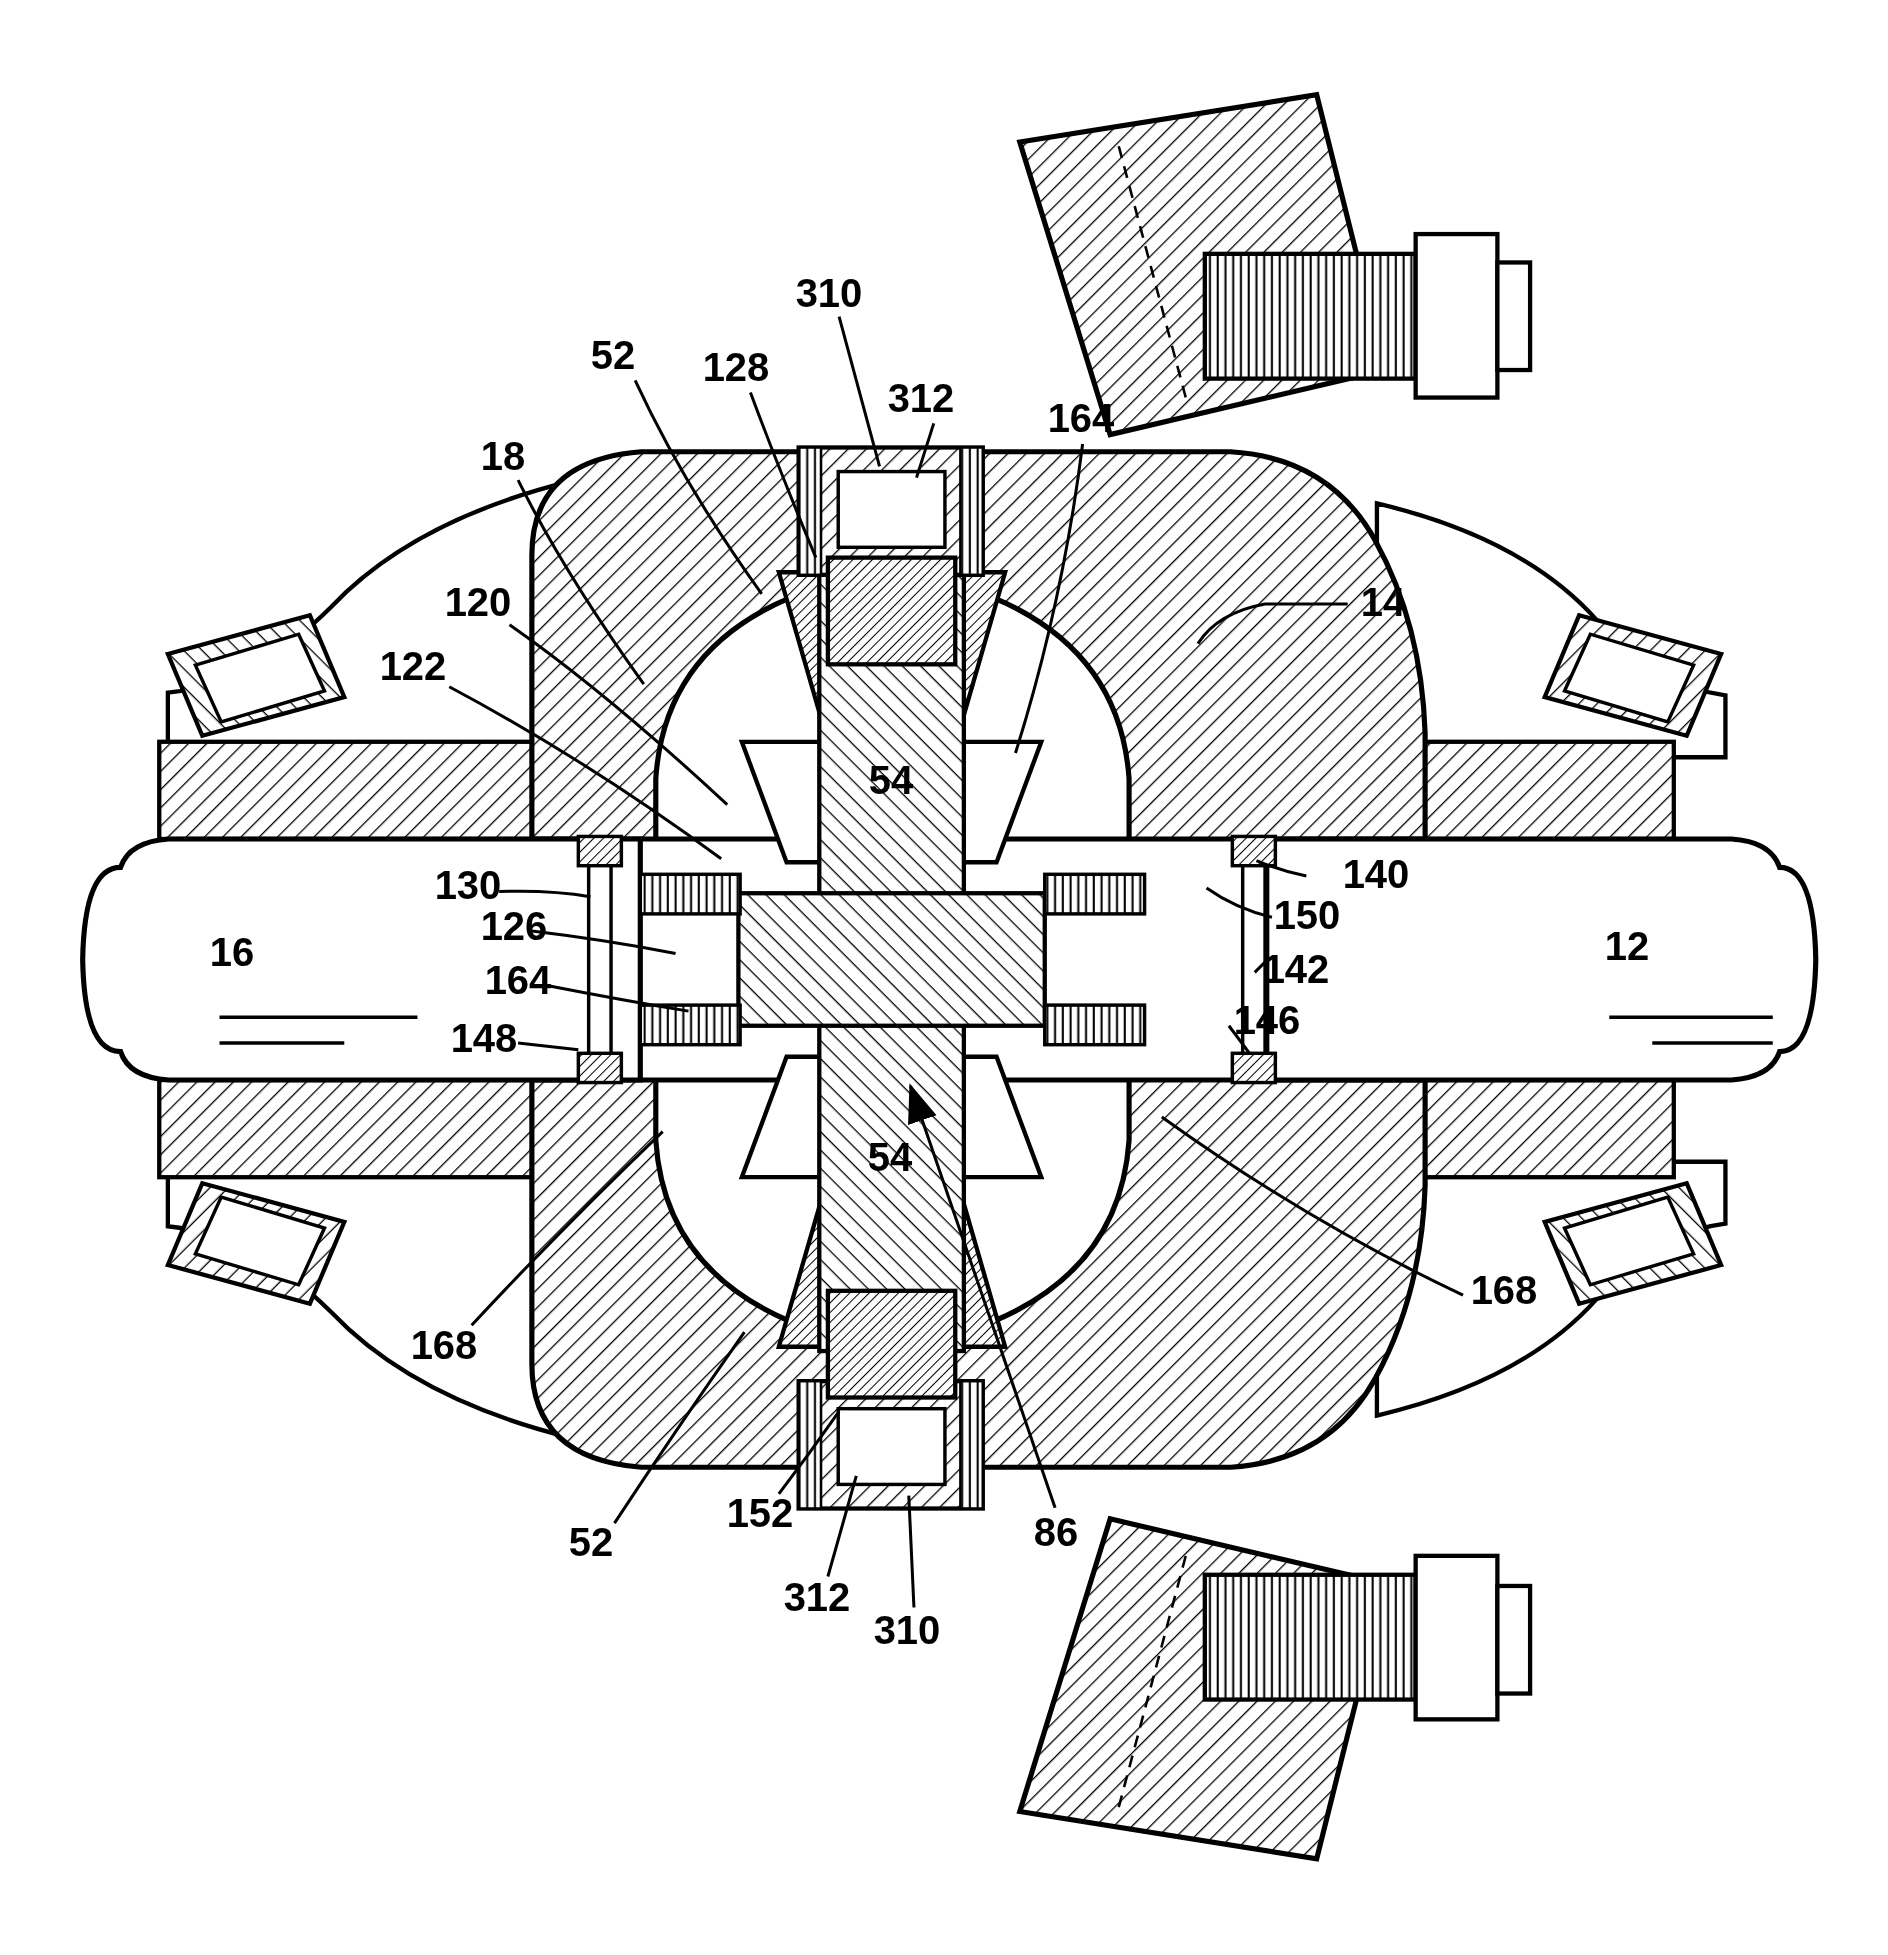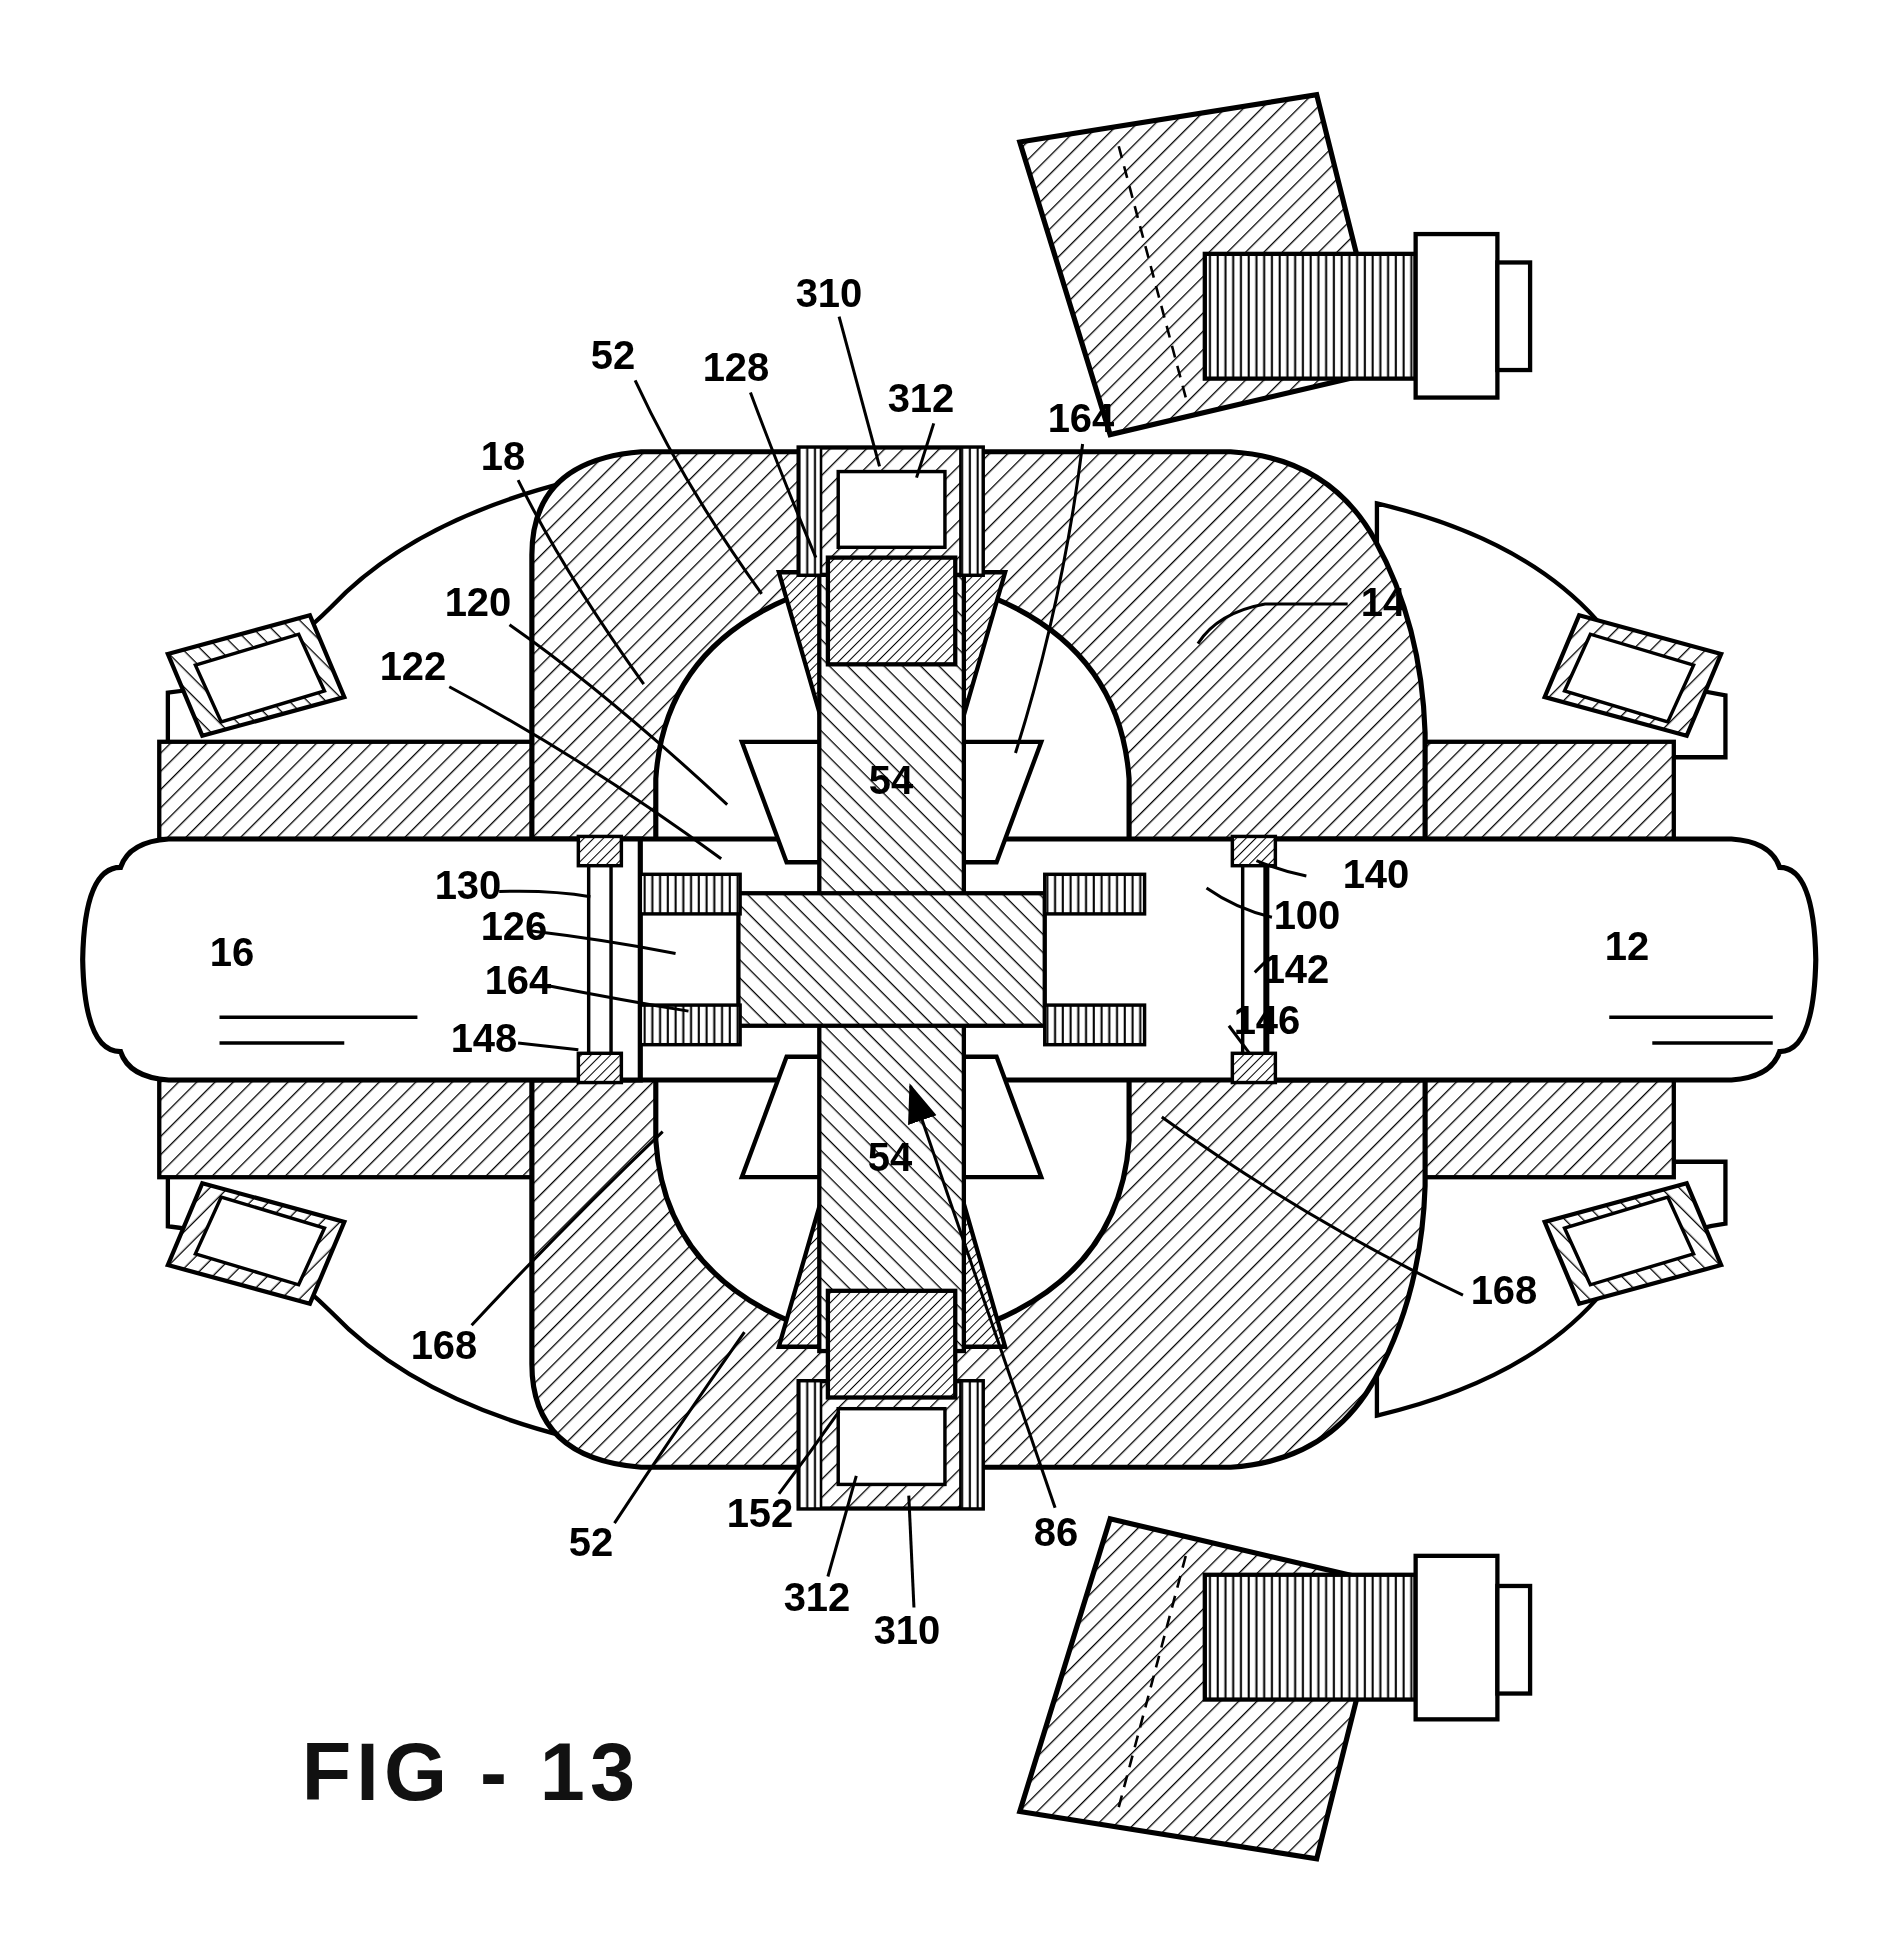--- a/index.html
+++ b/index.html
@@ -189,30 +189,29 @@
 <span class="ref" style="left:503px;top:456px">18</span>
 <span class="ref" style="left:478px;top:602px">120</span>
 <span class="ref" style="left:413px;top:666px">122</span>
 <span class="ref" style="left:1383px;top:602px">14</span>
 <span class="ref u" style="left:891px;top:780px">54</span>
 <span class="ref" style="left:468px;top:885px">130</span>
 <span class="ref" style="left:514px;top:926px">126</span>
 <span class="ref" style="left:518px;top:980px">164</span>
 <span class="ref" style="left:484px;top:1038px">148</span>
 <span class="ref" style="left:1376px;top:874px">140</span>
-<span class="ref" style="left:1307px;top:915px">100</span>
+<span class="ref" style="left:1307px;top:915px">150</span>
 <span class="ref" style="left:1296px;top:969px">142</span>
 <span class="ref" style="left:1267px;top:1020px">146</span>
 <span class="ref u" style="left:232px;top:952px">16</span>
 <span class="ref u" style="left:1627px;top:946px">12</span>
 <span class="ref u" style="left:890px;top:1157px">54</span>
 <span class="ref" style="left:444px;top:1345px">168</span>
 <span class="ref" style="left:1504px;top:1290px">168</span>
 <span class="ref" style="left:760px;top:1513px">152</span>
 <span class="ref" style="left:591px;top:1542px">52</span>
 <span class="ref" style="left:817px;top:1597px">312</span>
 <span class="ref" style="left:907px;top:1630px">310</span>
 <span class="ref" style="left:1056px;top:1532px">86</span>
 
-<div class="caption" style="left:471px;top:1772px">FIG - 13</div>
 
 </div>
 
 
 </body></html>

